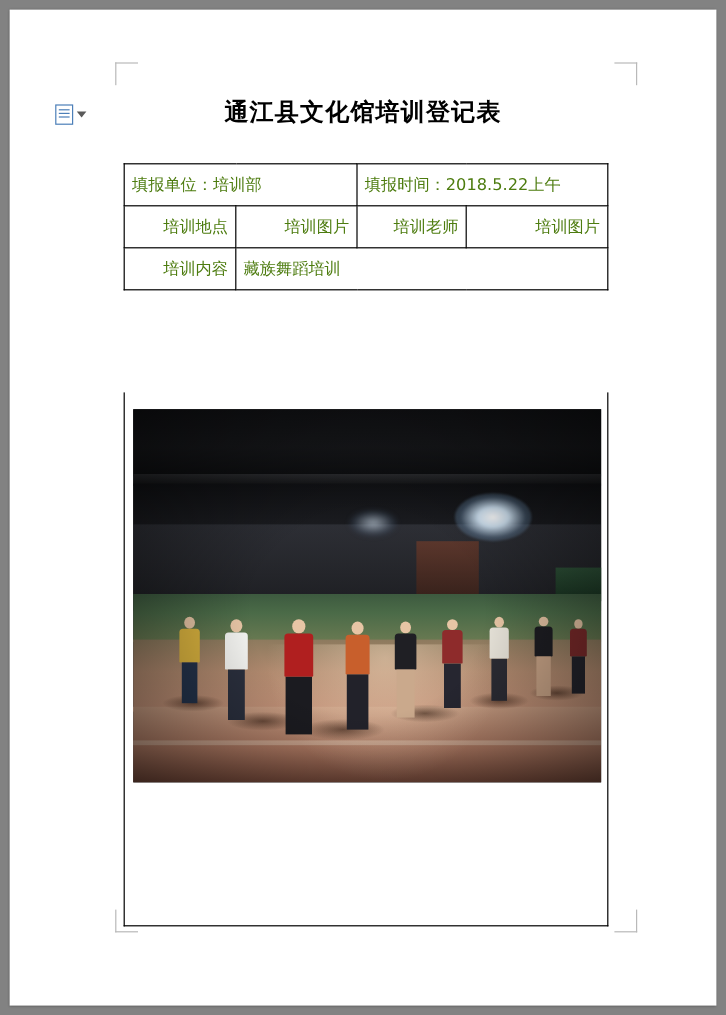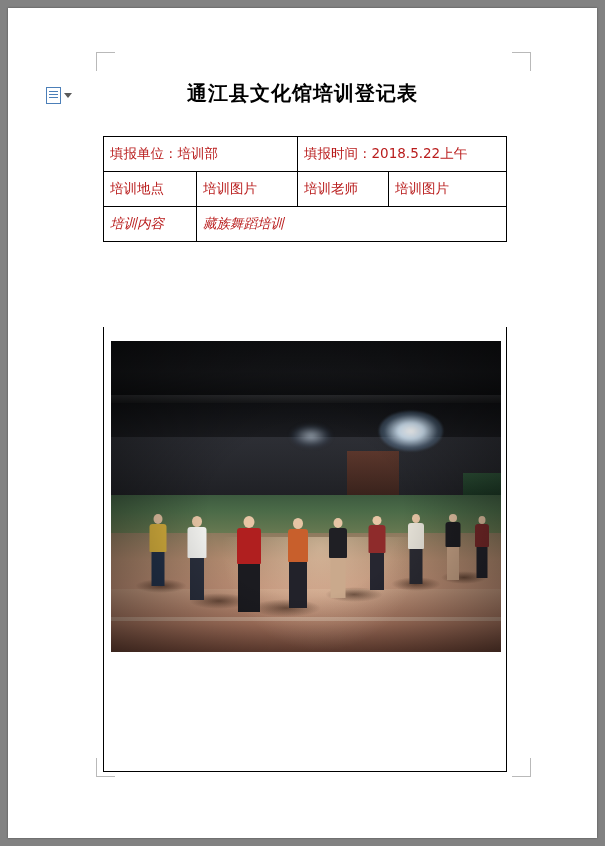--- a/index.html
+++ b/index.html
@@ -81,32 +81,32 @@
   }
 
   table.form {
     position: absolute;
     left: 95px;
     top: 128px;
     width: 404px;
     border-collapse: collapse;
     font-family: "DejaVu Sans", "Liberation Sans", sans-serif;
     font-size: 13.5px;
-    color: #b91c1c;
+    color: #4d7c0f;
   }
   table.form td {
     border: 1px solid #000;
     padding: 0 6px;
     height: 34px;
     vertical-align: middle;
   }
-  td.c { text-align: left; }
+  td.c { text-align: right; }
   td.l { text-align: left; }
   .rowA td { height: 38px; }
-  .contentcell { height: 54px; vertical-align: top; padding-top: 6px; font-style: italic; }
+  .contentcell { height: 54px; vertical-align: top; padding-top: 6px; }
   .labelcell { vertical-align: top; padding-top: 6px; }
 
   .pic-label {
     position: absolute;
     left: 95px;
     top: 283px;
     width: 404px;
     box-sizing: border-box;
     border-left: 1px solid #000;
     border-right: 1px solid #000;

